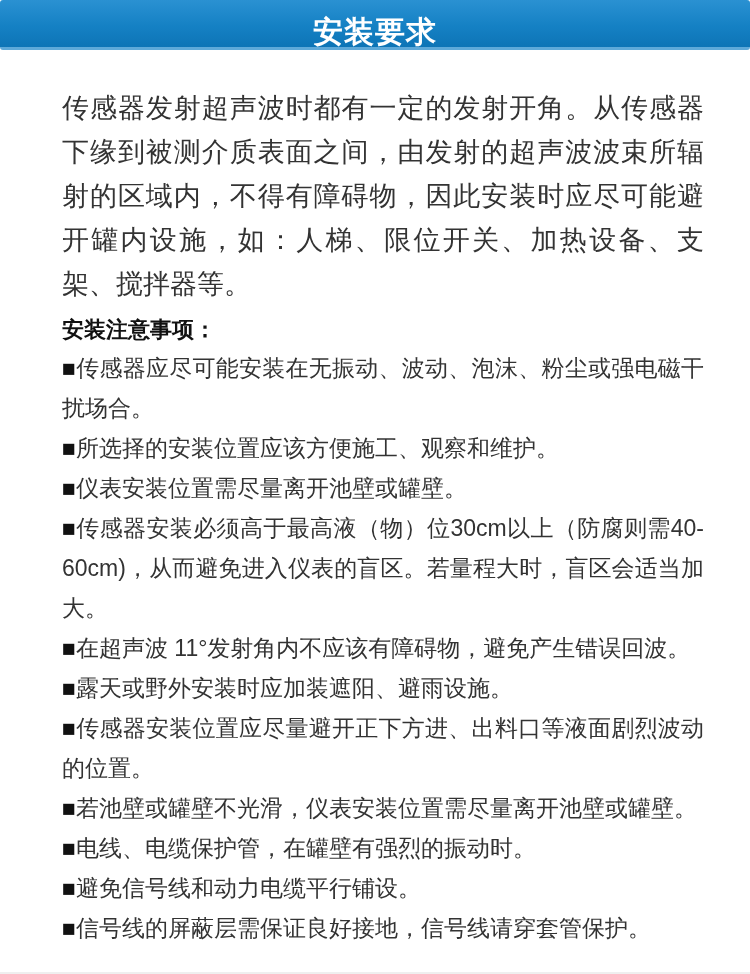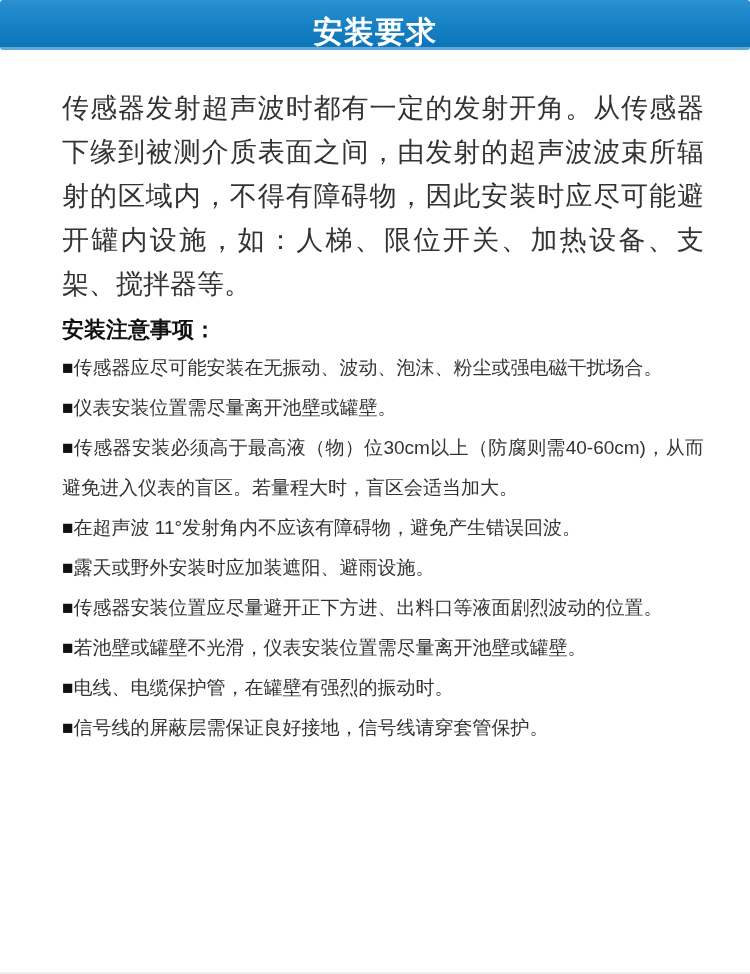--- a/index.html
+++ b/index.html
@@ -49,21 +49,21 @@
   .section-heading {
     margin: 8px 0 2px 0;
     font-size: 22px;
     font-weight: bold;
     color: #111111;
     line-height: 32px;
     font-family: Liberation Serif, serif;
   }
   .bullets p.bullet-item {
     margin: 0;
-    font-size: 19px;
+    font-size: 23px;
     line-height: 40px;
     text-align: justify;
     color: #333333;
   }
   .bullet-marker {
     color: #111111;
   }
   .bottom-rule {
     position: absolute;
     left: 0;
@@ -79,25 +79,27 @@
 <div class="page">
   <header class="banner">
     <h1 class="banner-title">安装要求</h1>
   </header>
 
   <main class="content">
     <p class="intro">传感器发射超声波时都有一定的发射开角。从传感器下缘到被测介质表面之间，由发射的超声波波束所辐射的区域内，不得有障碍物，因此安装时应尽可能避开罐内设施，如：人梯、限位开关、加热设备、支架、搅拌器等。</p>
     <h2 class="section-heading">安装注意事项：</h2>
     <div class="bullets">
         <p class="bullet-item"><span class="bullet-marker">■</span><span>传感器应尽可能安装在无振动、波动、泡沫、粉尘或强电磁干扰场合。</span></p>
+        <p class="bullet-item"><span class="bullet-marker">■</span><span>所选择的安装位置应该方便施工、观察和维护。</span></p>
         <p class="bullet-item"><span class="bullet-marker">■</span><span>仪表安装位置需尽量离开池壁或罐壁。</span></p>
         <p class="bullet-item"><span class="bullet-marker">■</span><span>传感器安装必须高于最高液（物）位30cm以上（防腐则需40-60cm)，从而避免进入仪表的盲区。若量程大时，盲区会适当加大。</span></p>
         <p class="bullet-item"><span class="bullet-marker">■</span><span>在超声波 11°发射角内不应该有障碍物，避免产生错误回波。</span></p>
         <p class="bullet-item"><span class="bullet-marker">■</span><span>露天或野外安装时应加装遮阳、避雨设施。</span></p>
         <p class="bullet-item"><span class="bullet-marker">■</span><span>传感器安装位置应尽量避开正下方进、出料口等液面剧烈波动的位置。</span></p>
         <p class="bullet-item"><span class="bullet-marker">■</span><span>若池壁或罐壁不光滑，仪表安装位置需尽量离开池壁或罐壁。</span></p>
         <p class="bullet-item"><span class="bullet-marker">■</span><span>电线、电缆保护管，在罐壁有强烈的振动时。</span></p>
+        <p class="bullet-item"><span class="bullet-marker">■</span><span>避免信号线和动力电缆平行铺设。</span></p>
         <p class="bullet-item"><span class="bullet-marker">■</span><span>信号线的屏蔽层需保证良好接地，信号线请穿套管保护。</span></p>
       </div>
   </main>
 
   <div class="bottom-rule"></div>
 </div>
 
 </body></html>

